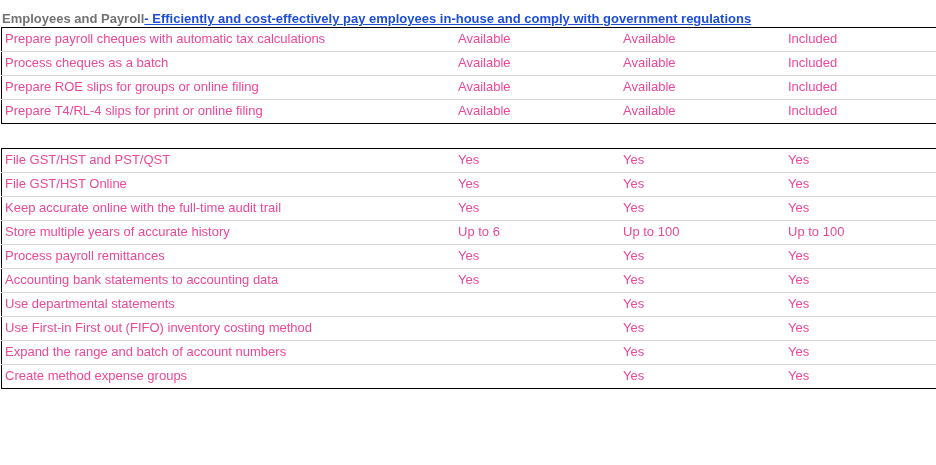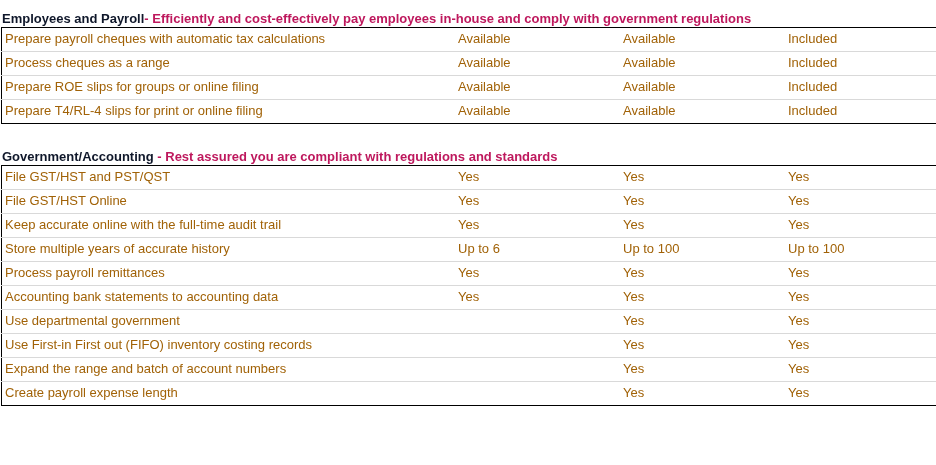--- a/index.html
+++ b/index.html
@@ -25,24 +25,25 @@
     width: 100%;
   }
   .section-heading {
     font-size: 13px;
     font-weight: bold;
     line-height: 17px;
     padding: 0 0 0 2px;
     margin: 0;
   }
   .section-heading .hl {
-    color: #0f172a;
+    color: #737373;
   }
   .section-heading .rest {
-    color: #be185d;
+    color: #1d4ed8;
+    text-decoration: underline;
   }
   .spacer-top {
     height: 10px;
   }
   .spacer-mid {
     height: 24px;
   }
   table.feature-table {
     border-collapse: collapse;
     width: 928px;
@@ -50,21 +51,21 @@
     table-layout: fixed;
     border: 1px solid #000000;
   }
   table.feature-table td {
     border-top: 1px solid #d9d9d9;
     border-bottom: 1px solid #d9d9d9;
     padding: 3px 2px 4px 3px;
     font-size: 13px;
     line-height: 16px;
     vertical-align: top;
-    color: #a16207;
+    color: #ec4899;
     background: #ffffff;
     margin-left: 48px;
   }
   table.feature-table tr:first-child td {
     border-top: none;
   }
   table.feature-table tr:last-child td {
     border-bottom: none;
   }
   td.col-feature { width: 448px; }
@@ -85,21 +86,21 @@
     </div>
     <table class="feature-table">
       <tbody>
         <tr>
           <td class="col-feature">Prepare payroll cheques with automatic tax calculations</td>
           <td class="col-a">Available</td>
           <td class="col-b">Available</td>
           <td class="col-c">Included</td>
         </tr>
         <tr>
-          <td class="col-feature">Process cheques as a range</td>
+          <td class="col-feature">Process cheques as a batch</td>
           <td class="col-a">Available</td>
           <td class="col-b">Available</td>
           <td class="col-c">Included</td>
         </tr>
         <tr>
           <td class="col-feature">Prepare ROE slips for groups or online filing</td>
           <td class="col-a">Available</td>
           <td class="col-b">Available</td>
           <td class="col-c">Included</td>
         </tr>
@@ -109,23 +110,20 @@
           <td class="col-b">Available</td>
           <td class="col-c">Included</td>
         </tr>
       </tbody>
     </table>
   </div>
 
   <div class="spacer-mid"></div>
 
   <div class="section">
-    <div class="section-heading">
-      <span class="hl">Government/Accounting</span><span class="rest"> - Rest assured you are compliant with regulations and standards</span>
-    </div>
     <table class="feature-table">
       <tbody>
         <tr>
           <td class="col-feature">File GST/HST and PST/QST</td>
           <td class="col-a">Yes</td>
           <td class="col-b">Yes</td>
           <td class="col-c">Yes</td>
         </tr>
         <tr>
           <td class="col-feature">File GST/HST Online</td>
@@ -151,39 +149,39 @@
           <td class="col-b">Yes</td>
           <td class="col-c">Yes</td>
         </tr>
         <tr>
           <td class="col-feature">Accounting bank statements to accounting data</td>
           <td class="col-a">Yes</td>
           <td class="col-b">Yes</td>
           <td class="col-c">Yes</td>
         </tr>
         <tr>
-          <td class="col-feature">Use departmental government</td>
+          <td class="col-feature">Use departmental statements</td>
           <td class="col-a"></td>
           <td class="col-b">Yes</td>
           <td class="col-c">Yes</td>
         </tr>
         <tr>
-          <td class="col-feature">Use First-in First out (FIFO) inventory costing records</td>
+          <td class="col-feature">Use First-in First out (FIFO) inventory costing method</td>
           <td class="col-a"></td>
           <td class="col-b">Yes</td>
           <td class="col-c">Yes</td>
         </tr>
         <tr>
           <td class="col-feature">Expand the range and batch of account numbers</td>
           <td class="col-a"></td>
           <td class="col-b">Yes</td>
           <td class="col-c">Yes</td>
         </tr>
         <tr>
-          <td class="col-feature">Create payroll expense length</td>
+          <td class="col-feature">Create method expense groups</td>
           <td class="col-a"></td>
           <td class="col-b">Yes</td>
           <td class="col-c">Yes</td>
         </tr>
       </tbody>
     </table>
   </div>
 
 </div>
 

